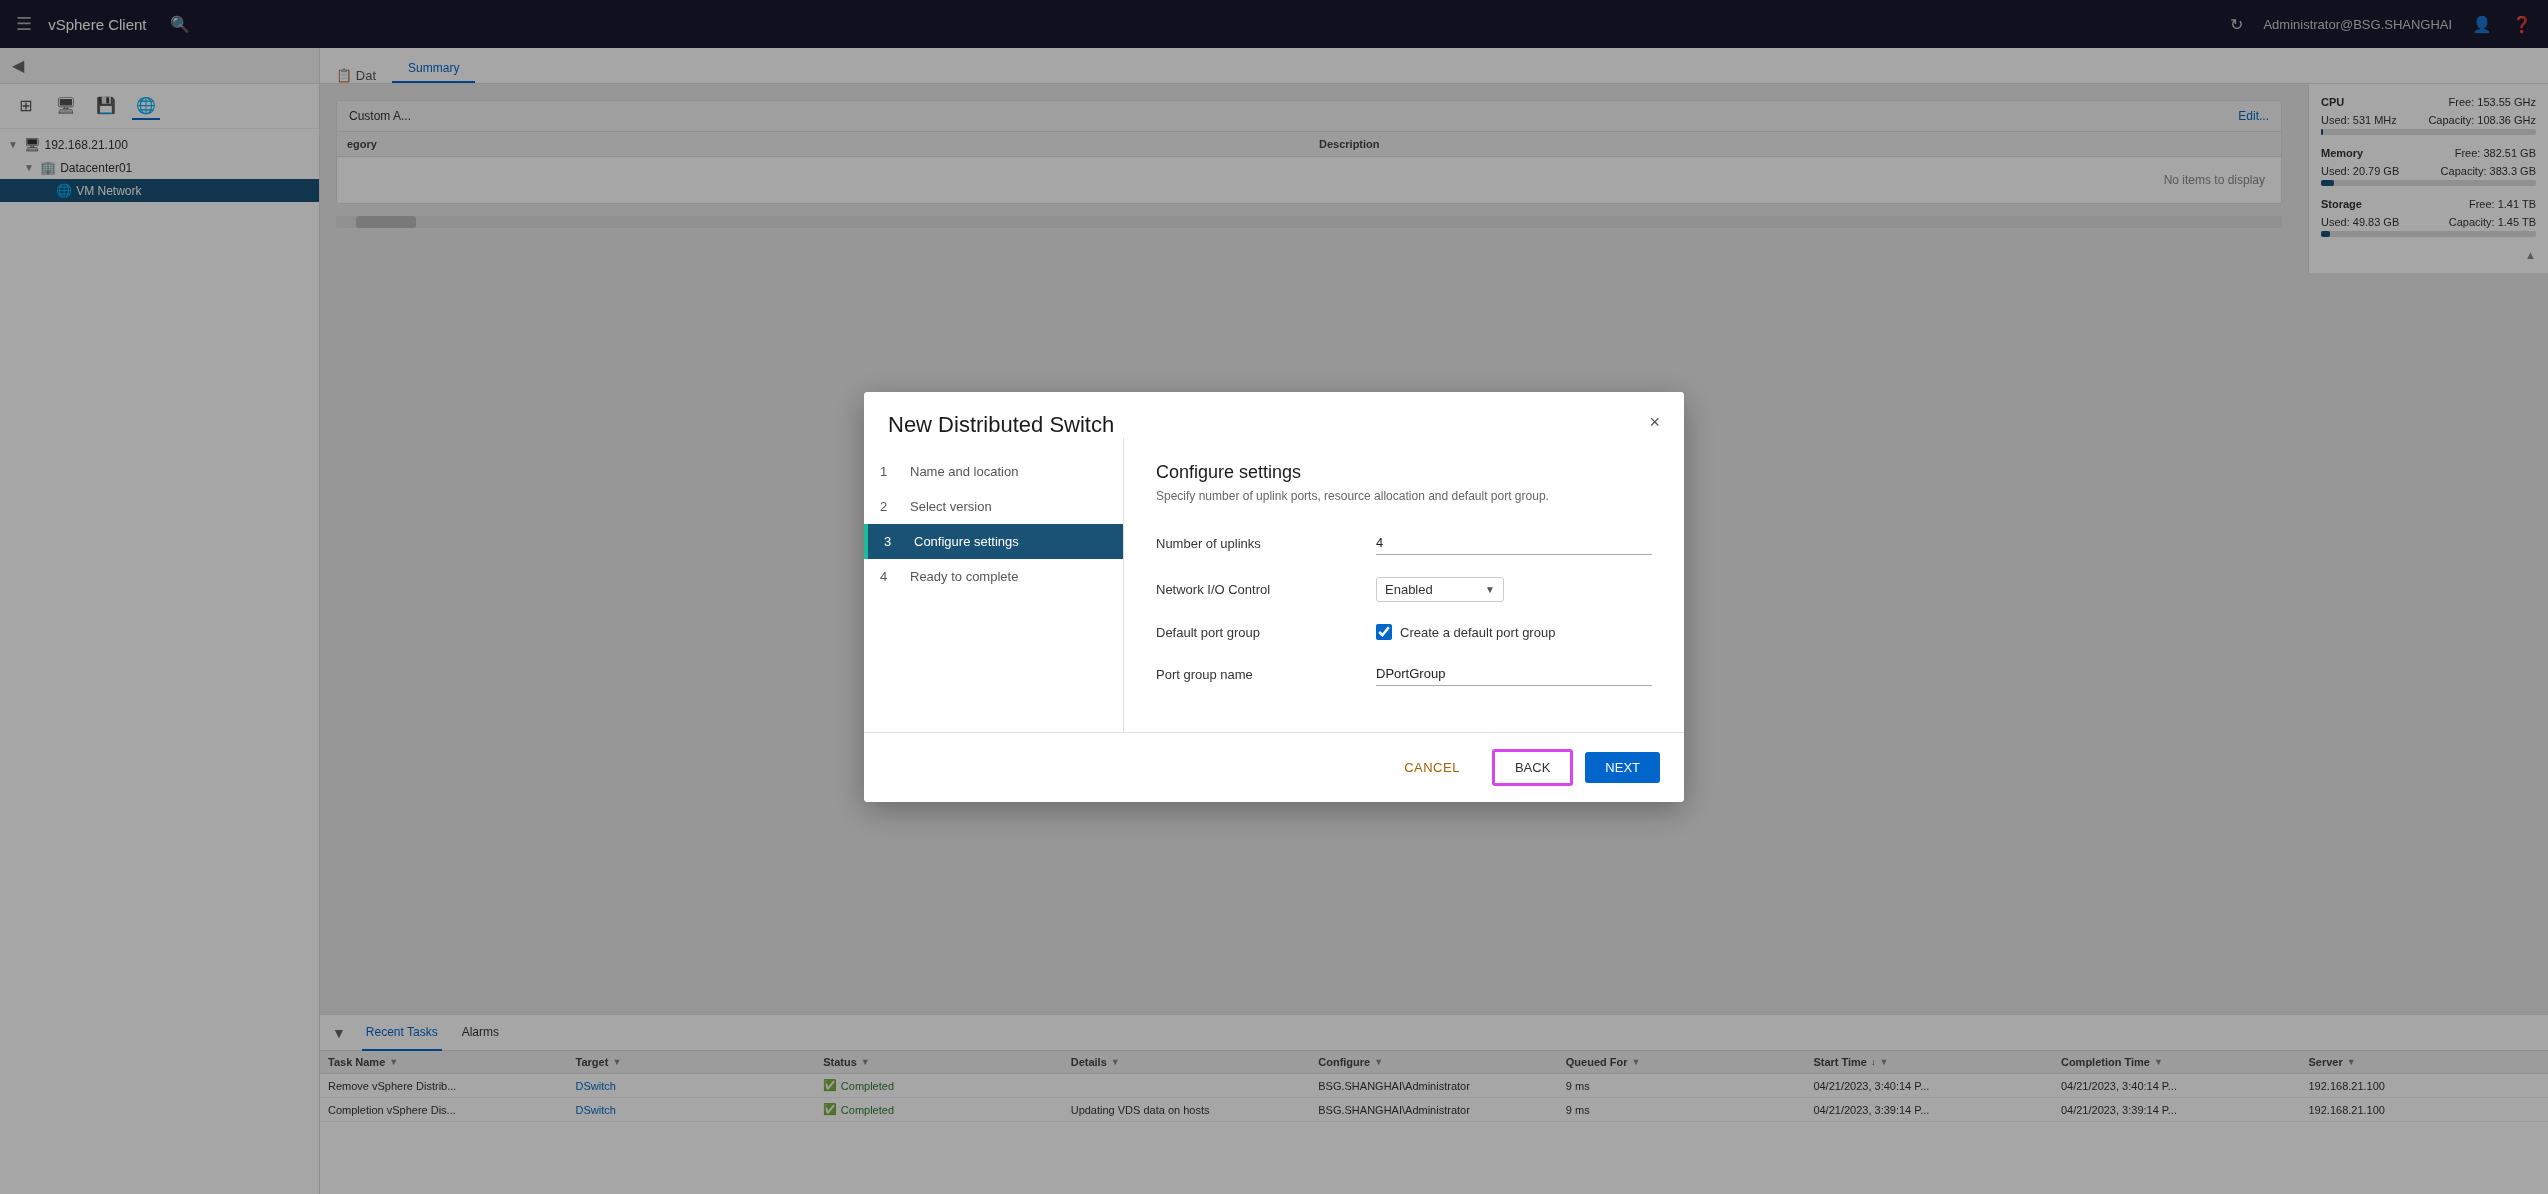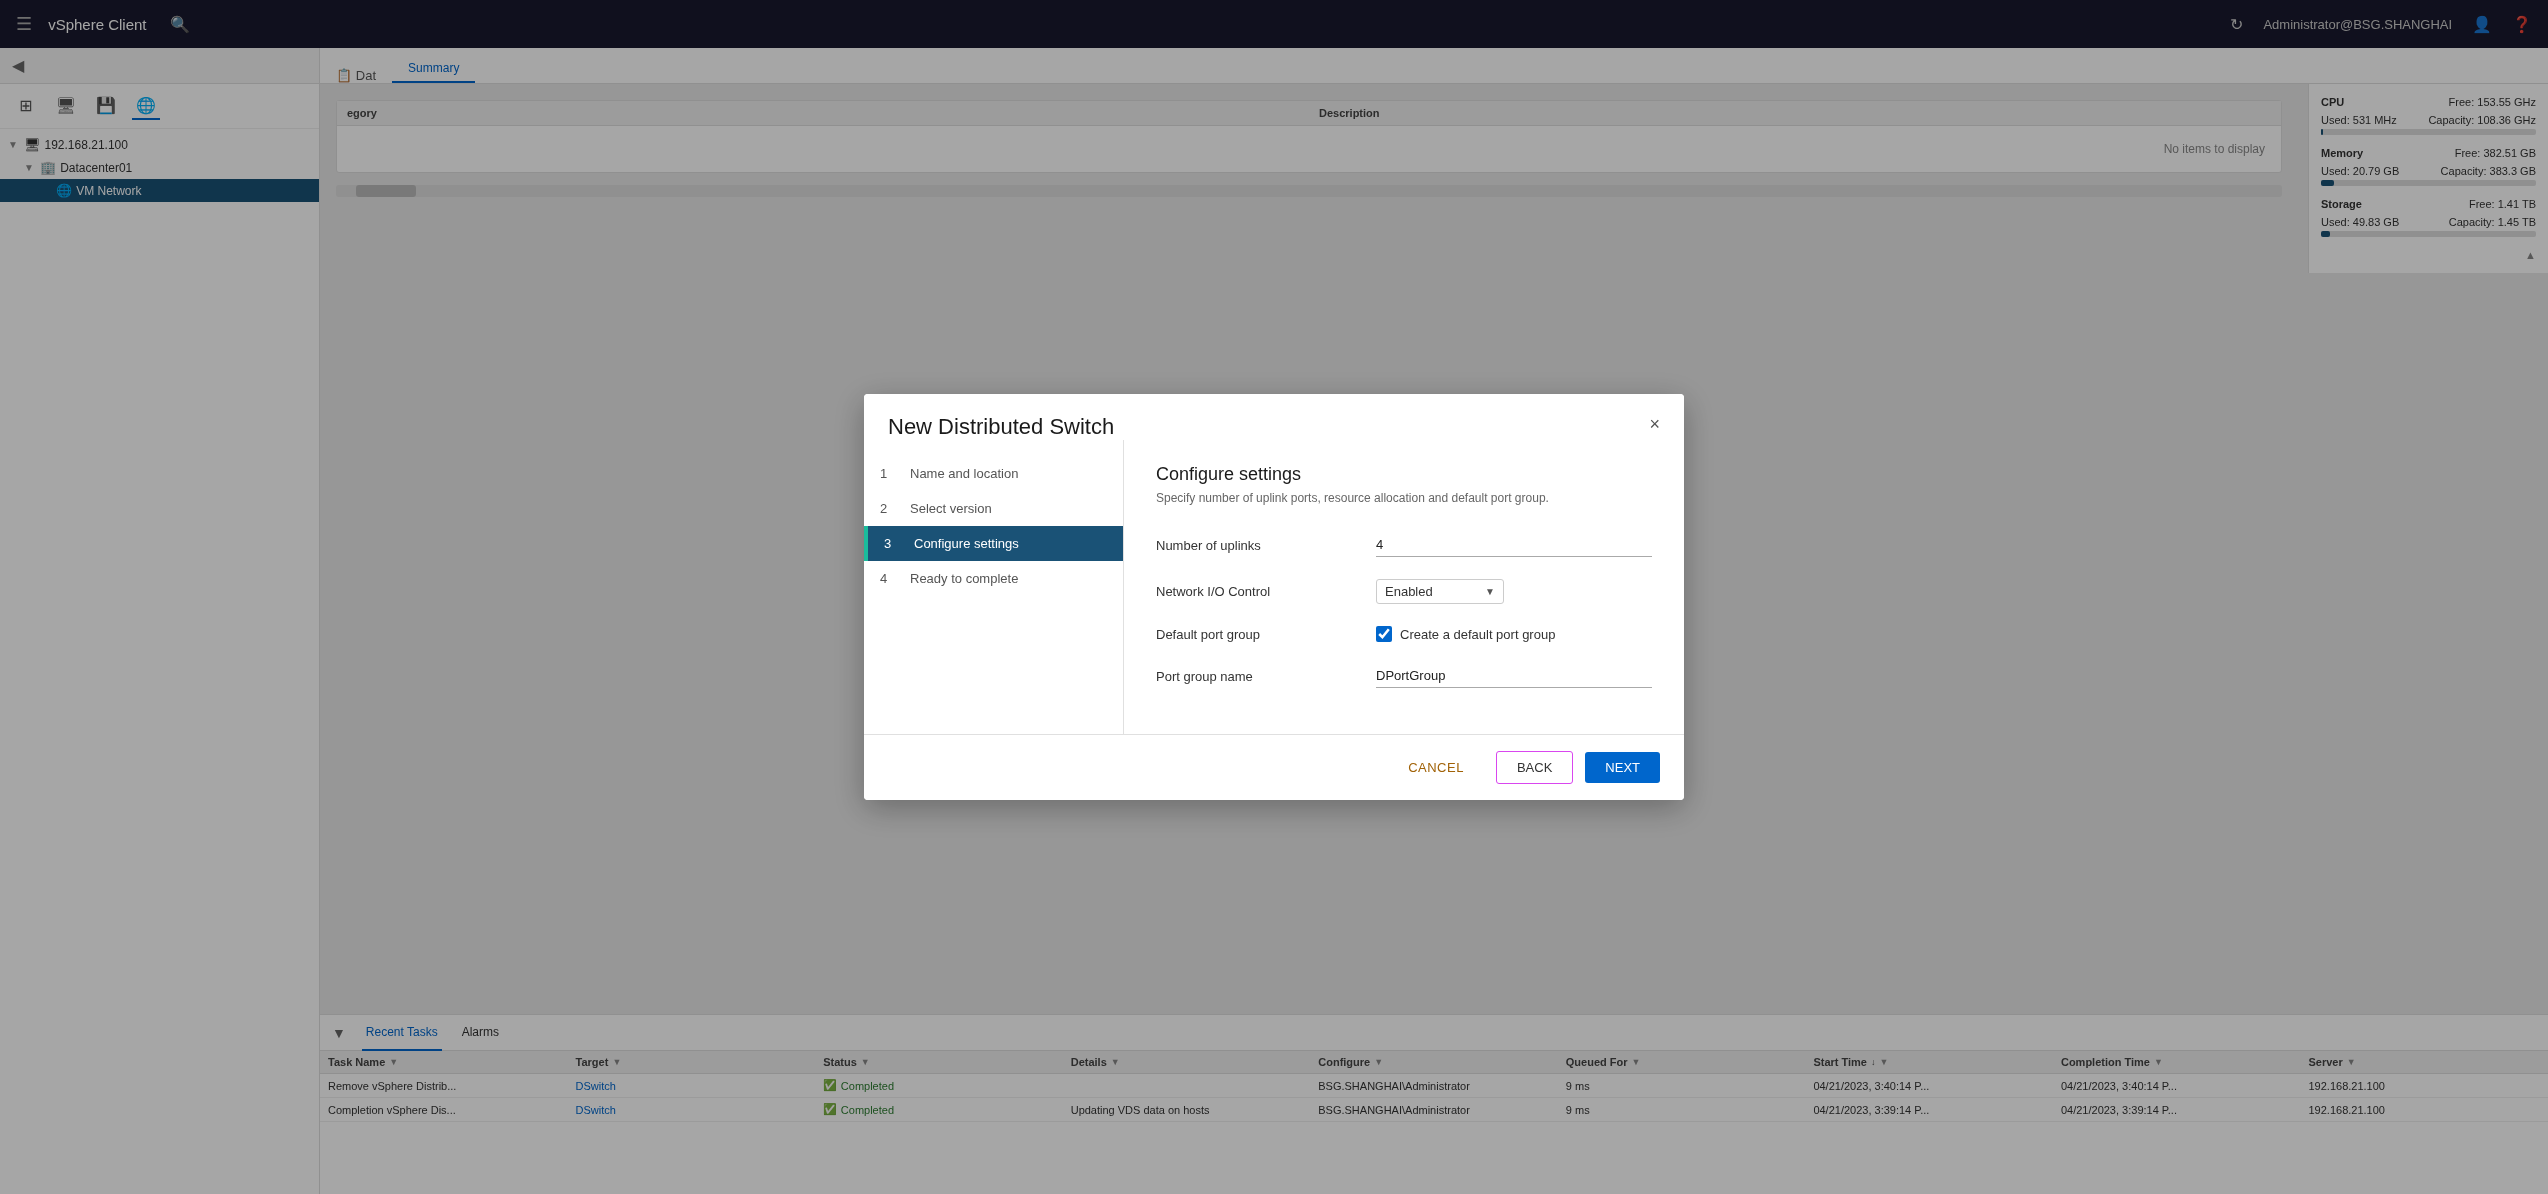--- a/index.html
+++ b/index.html
@@ -153,21 +153,21 @@
     }
     .form-checkbox-label { font-size: 13px; color: #333; }
     
     .modal-footer {
       display: flex; justify-content: flex-end; align-items: center;
       padding: 16px 24px; gap: 12px; border-top: 1px solid #e0e0e0;
       background: #fff;
     }
     .btn { padding: 8px 20px; border-radius: 3px; font-size: 13px; cursor: pointer; font-weight: 500; border: none; }
     .btn-cancel { background: transparent; color: #a16207; border: none; letter-spacing: 0.5px; }
-    .btn-back { background: #fff; color: #333; border: 1px solid #d946ef; }
+    .btn-back { background: #fff; color: #333; border: 3px solid #d946ef; }
     .btn-next { background: #0066cc; color: #fff; }
 
     
     ::-webkit-scrollbar { width: 6px; height: 6px; }
     ::-webkit-scrollbar-thumb { background: #ccc; border-radius: 3px; }
   </style>
 </head>
 <body>
 
 <div class="topbar">
@@ -258,20 +258,24 @@
             <span>Capacity: 1.45 TB</span>
           </div>
           <div class="stat-bar-container">
             <div class="stat-bar stor" style="width:4%;"></div>
           </div>
         </div>
         <div style="text-align:right; font-size:11px; color:#888; margin-top:8px;">▲</div>
       </div>
 
       <div class="custom-section" style="margin-right: 250px;">
+        <div class="custom-section-header">
+          <span>Custom A...</span>
+          <span style="color:#0066cc; font-size:12px; cursor:pointer;">Edit...</span>
+        </div>
         <div class="table-header-row">
           <div class="table-header-cell">egory</div>
           <div class="table-header-cell">Description</div>
         </div>
         <div class="table-empty">No items to display</div>
       </div>
 
       <div style="margin-right:250px; height:12px; background:#ddd; border-radius:3px; margin-top:8px; position:relative;">
         <div style="width:60px; height:12px; background:#bbb; border-radius:3px; position:absolute; left:20px;"></div>
       </div>

